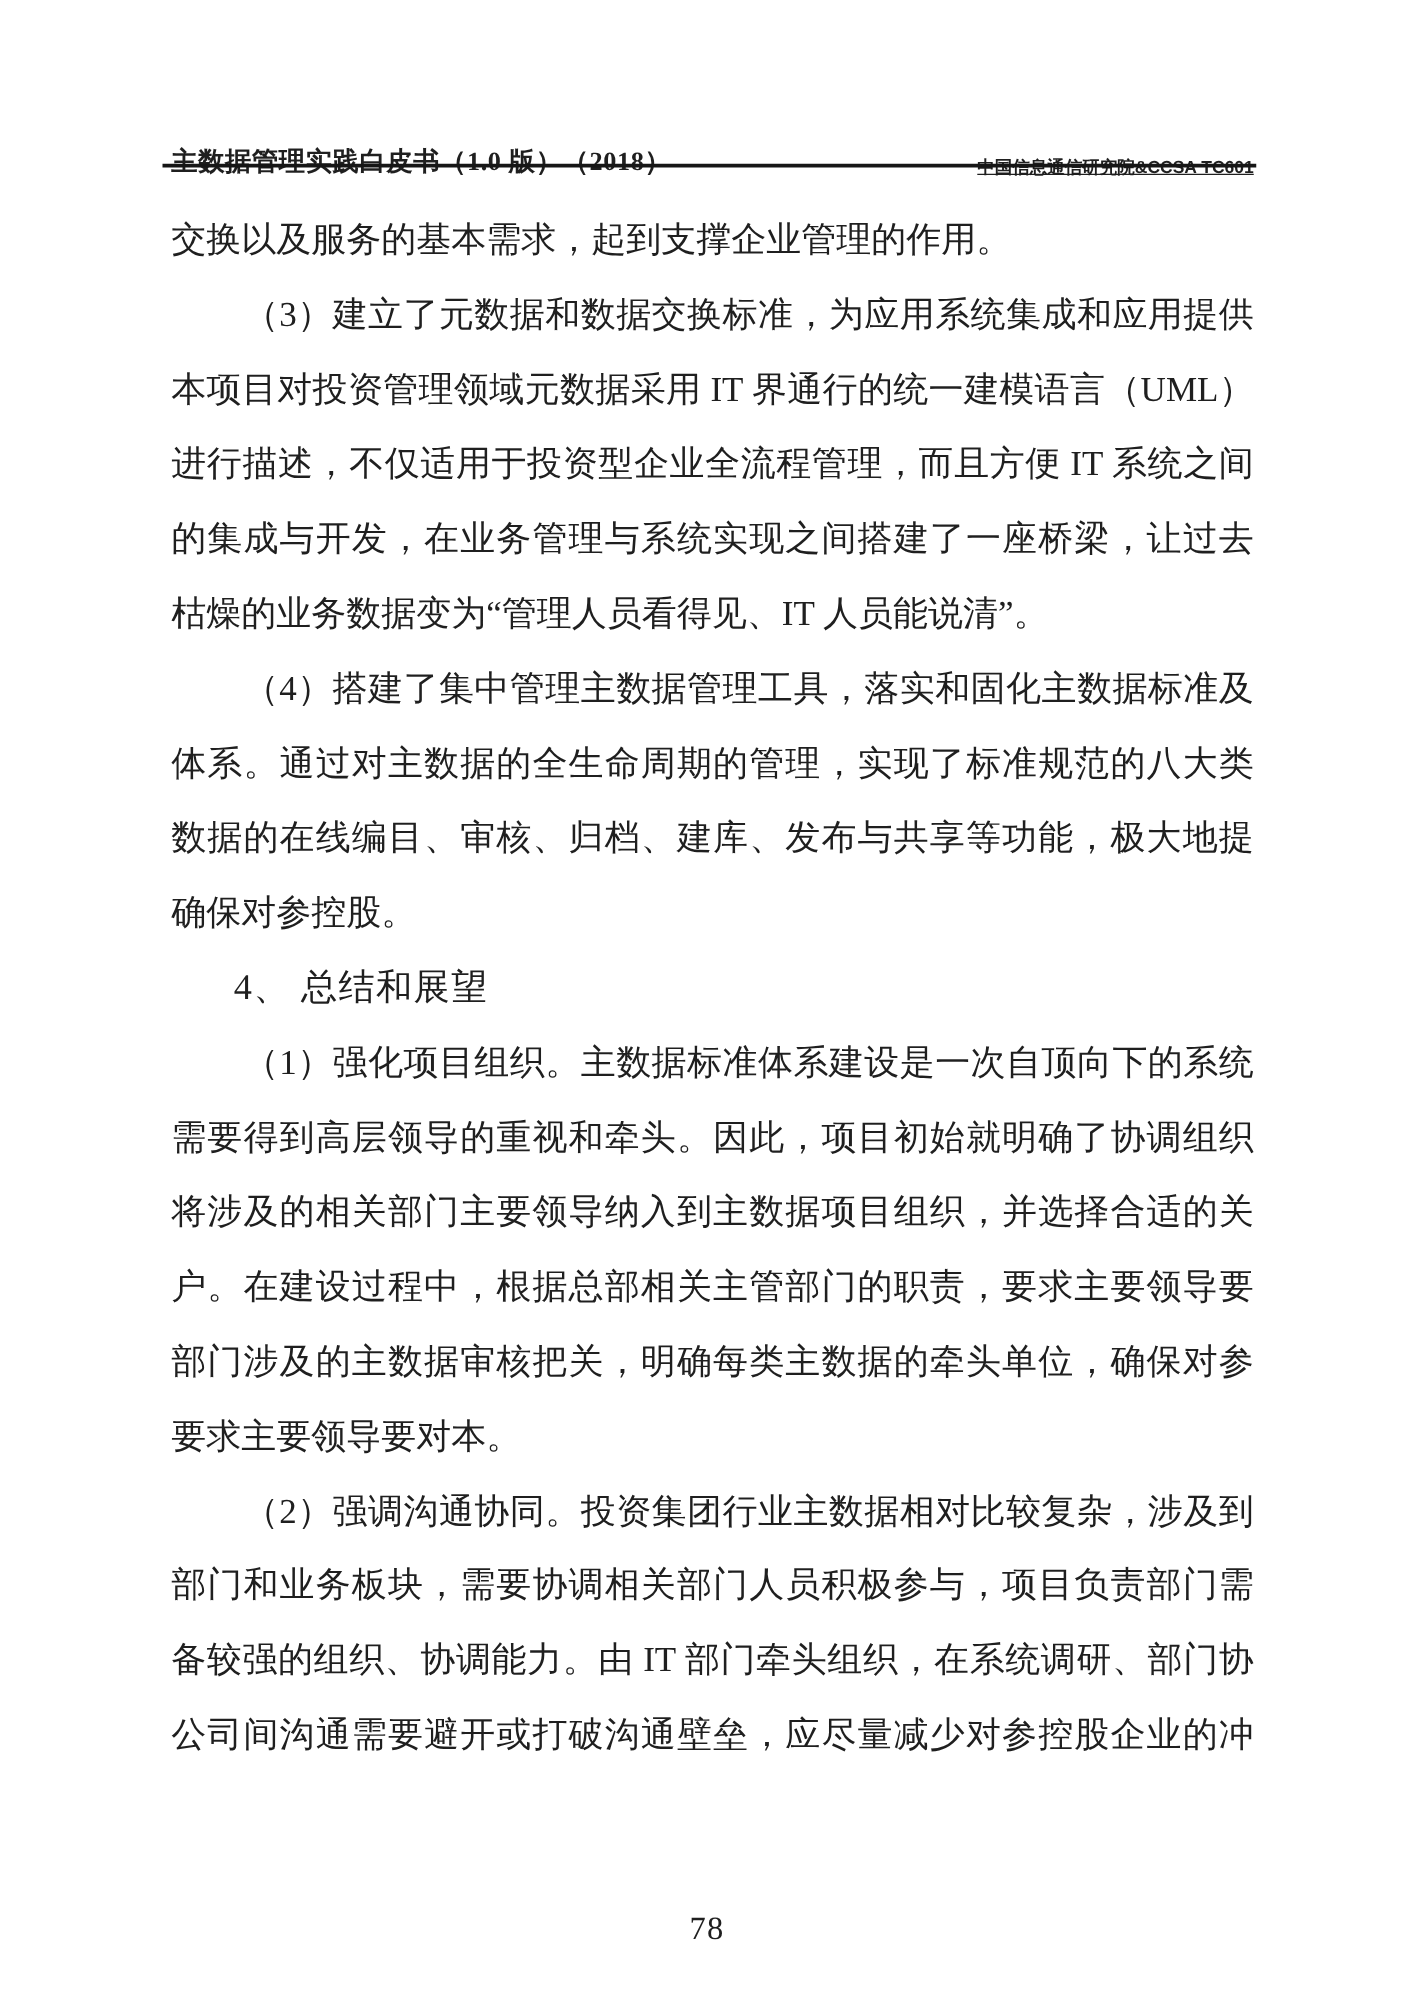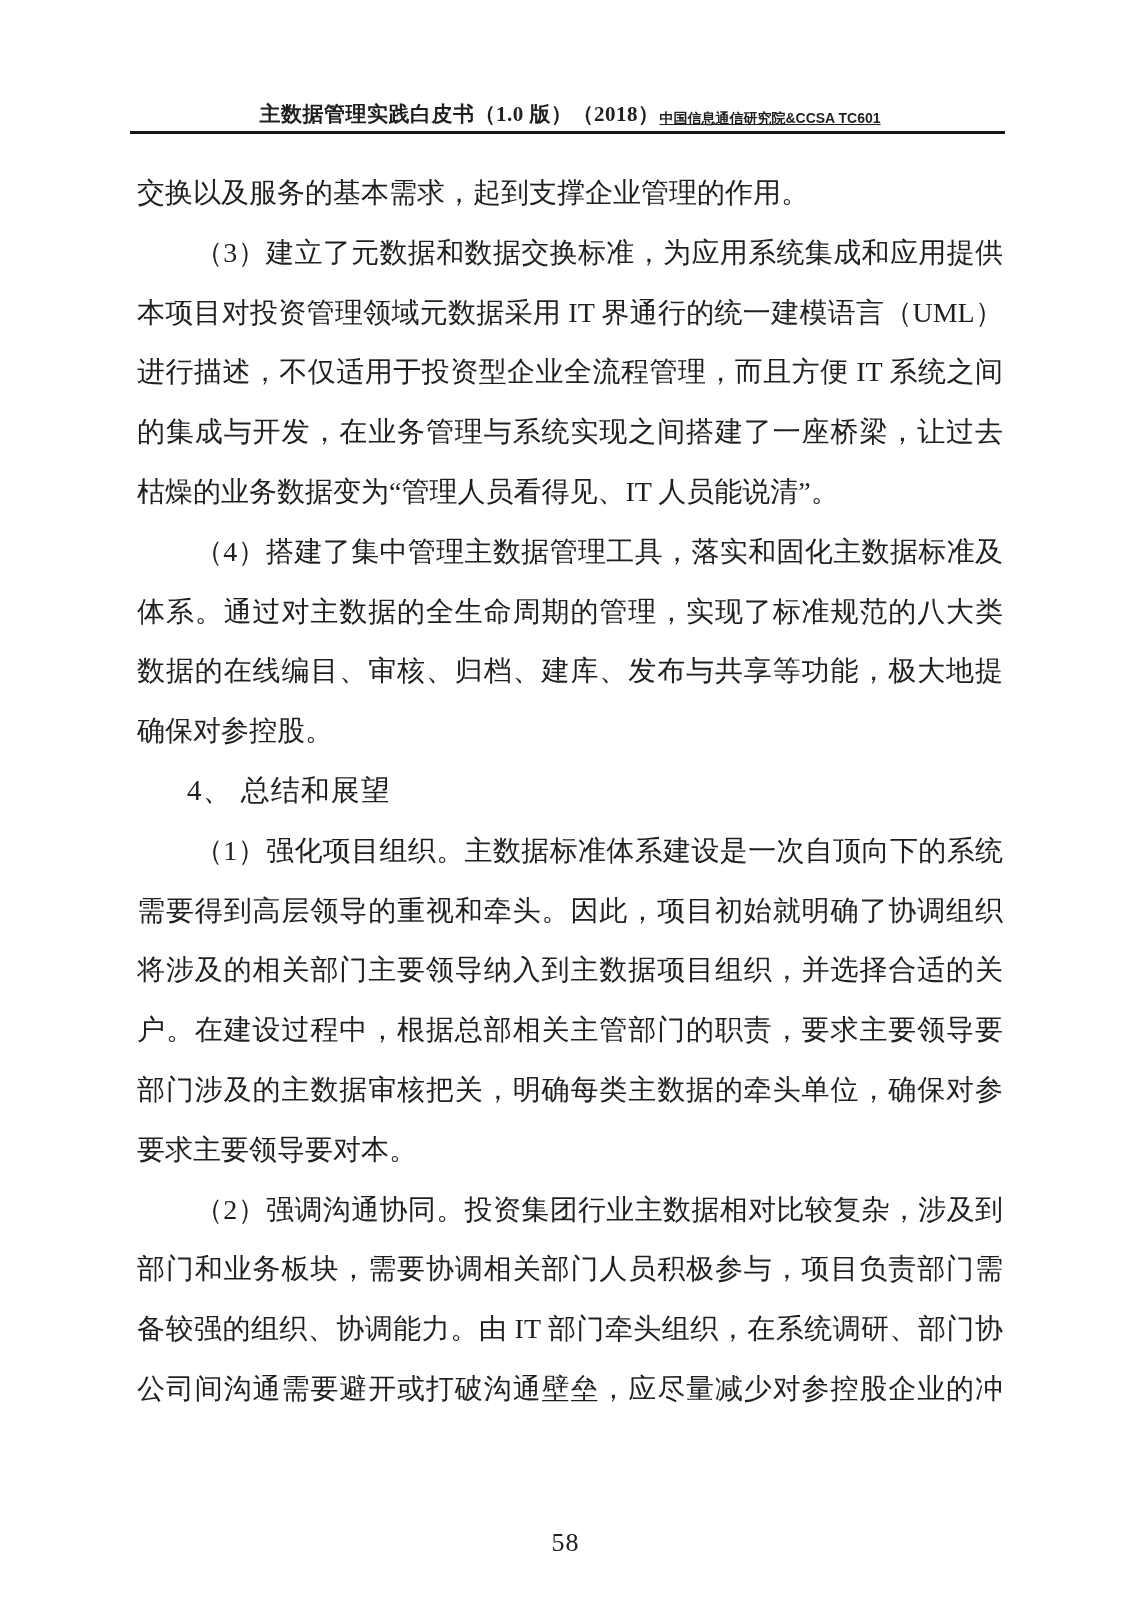--- a/index.html
+++ b/index.html
@@ -13,24 +13,24 @@
     height: 1600px;
     background: #ffffff;
     color: #1f1f1f;
     font-family: "Liberation Serif", "DejaVu Serif", serif;
     overflow: hidden;
   }
   
   .page-header {
     position: absolute;
     left: 137px;
-    top: 100px;
+    top: 115px;
     width: 866px;
     display: flex;
-    justify-content: center;
+    justify-content: space-between;
     align-items: flex-end;
   }
   .header-left {
     font-family: "Liberation Serif", "DejaVu Serif", serif;
     font-size: 21px;
     font-weight: 600;
     letter-spacing: 0.5px;
     white-space: nowrap;
   }
   .header-right {
@@ -122,16 +122,16 @@
       <div class="line">户。在建设过程中，根据总部相关主管部门的职责，要求主要领导要对本</div>
       <div class="line">部门涉及的主数据审核把关，明确每类主数据的牵头单位，确保对参控股</div>
       <div class="line end">要求主要领导要对本。</div>
       <div class="line indent">（2）强调沟通协同。投资集团行业主数据相对比较复杂，涉及到很多</div>
       <div class="line">部门和业务板块，需要协调相关部门人员积极参与，项目负责部门需要具</div>
       <div class="line">备较强的组织、协调能力。由 IT 部门牵头组织，在系统调研、部门协调及</div>
       <div class="line">公司间沟通需要避开或打破沟通壁垒，应尽量减少对参控股企业的冲击，</div>
     </main>
 
   <footer class="page-footer">
-    <span class="page-number">58</span>
+    <span class="page-number">78</span>
   </footer>
 
 </div>
 
 </body></html>

